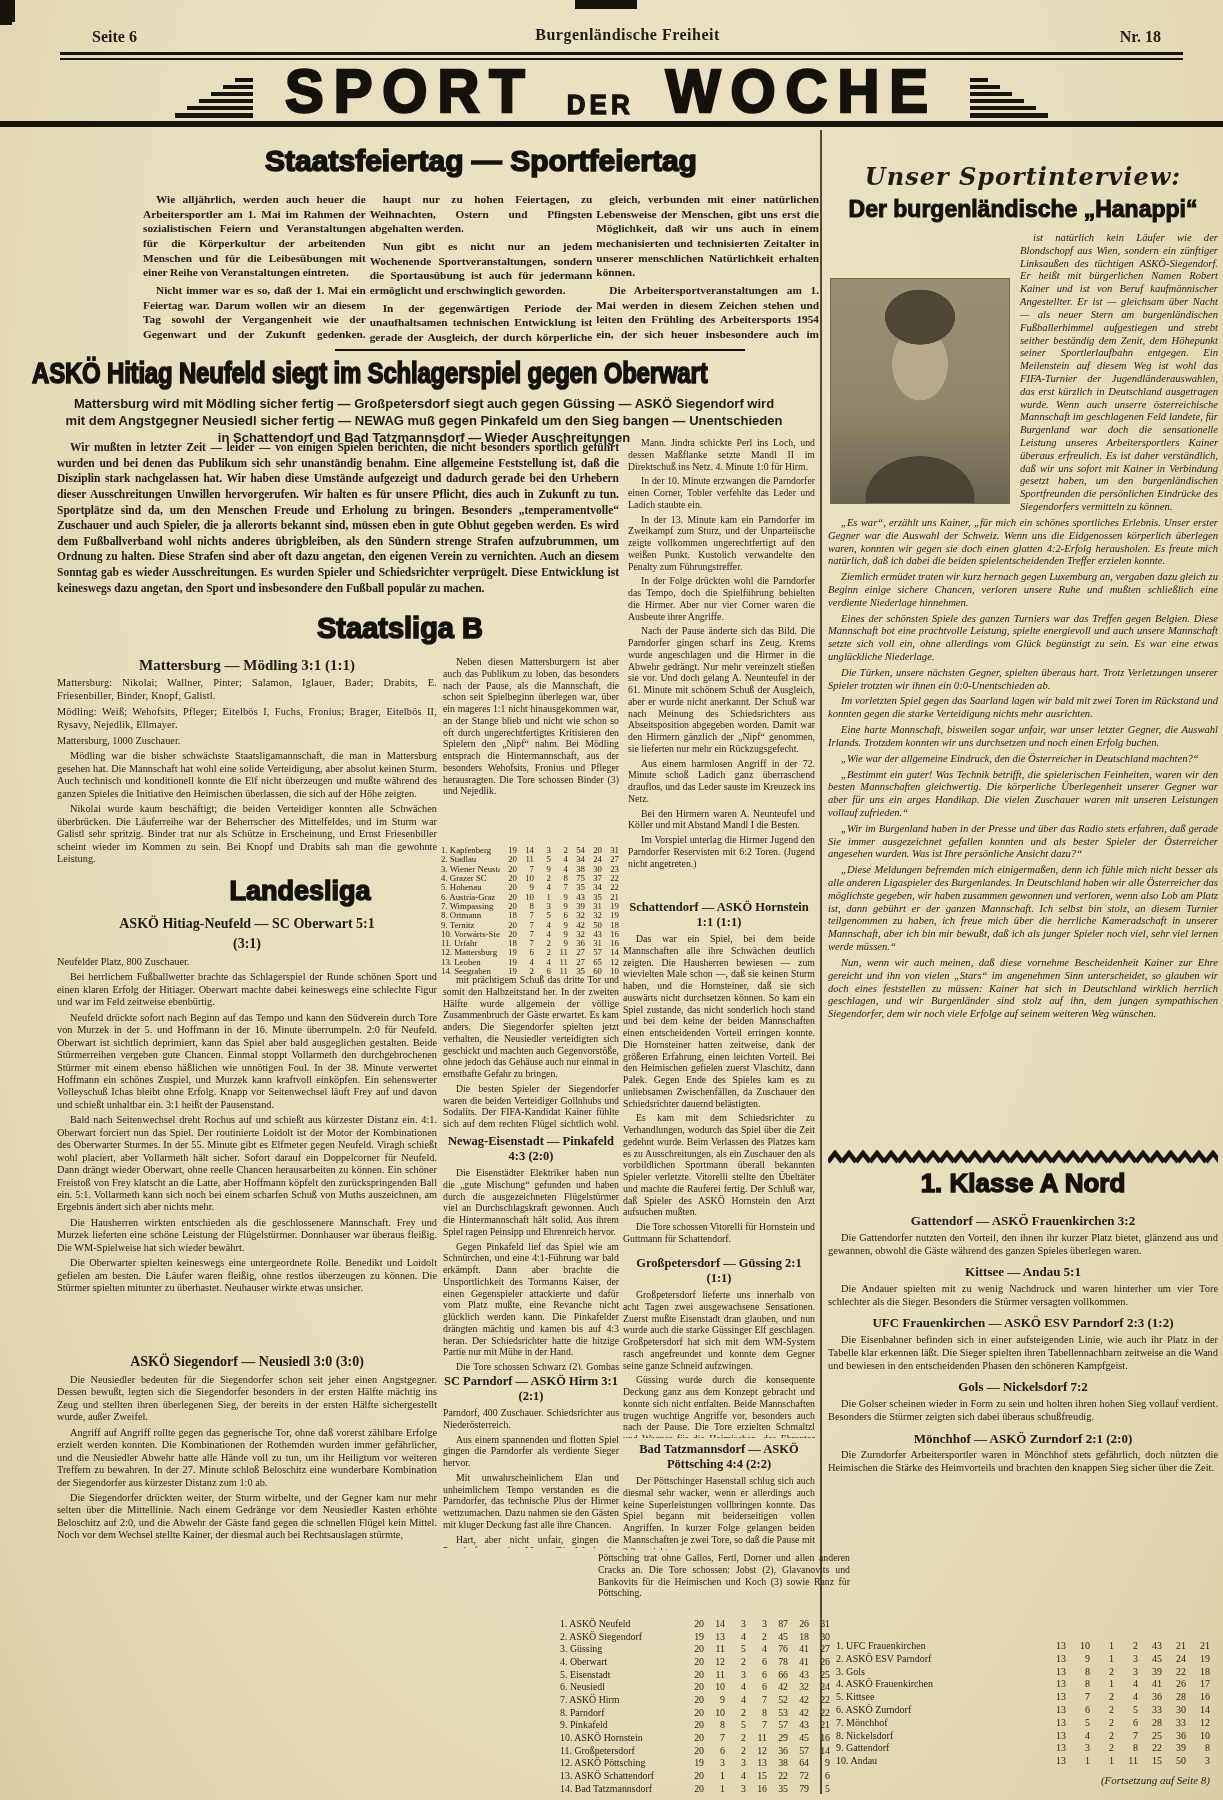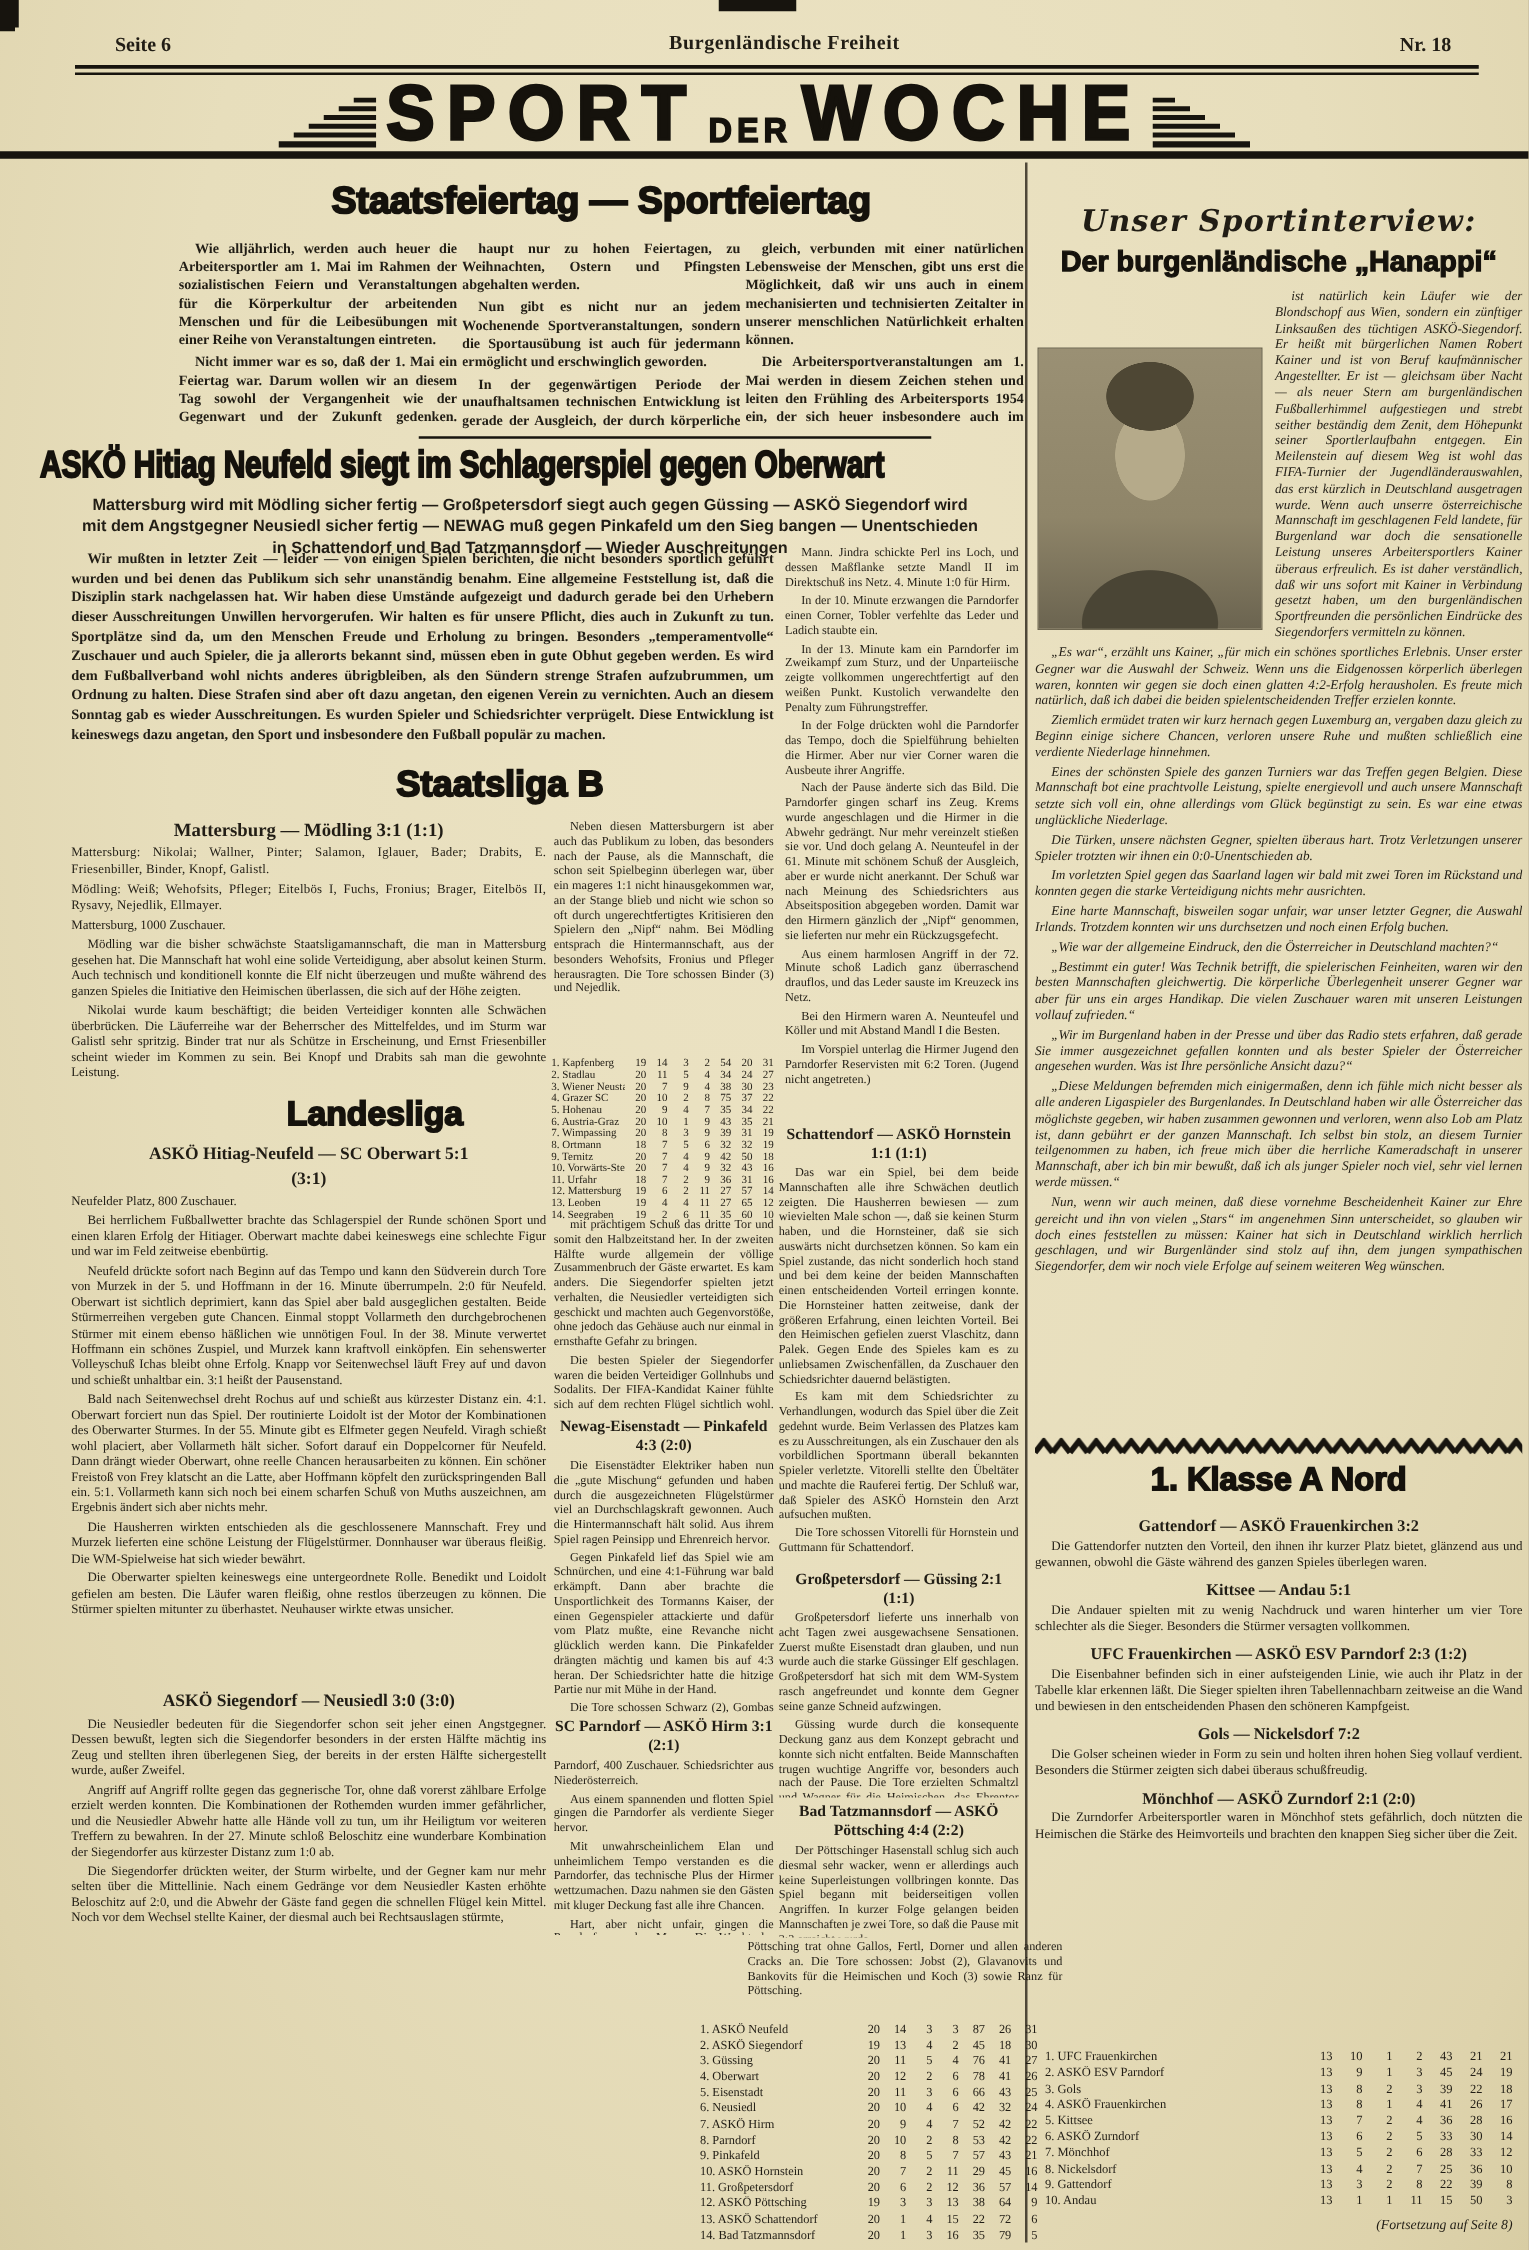--- a/index.html
+++ b/index.html
@@ -8,21 +8,21 @@
         color:#211d15;font-family:"Liberation Serif",serif;}
   .abs{position:absolute;}
   .ink{background:#17140e;}
   
   .mh-page{left:92px;top:28px;font-size:16px;font-weight:700;}
   .mh-paper{left:0;right:0;top:26px;text-align:center;font-size:16px;font-weight:700;font-family:"Liberation Serif",serif;letter-spacing:.5px;margin-left:32px;}
   .mh-issue{right:62px;top:28px;font-size:16px;font-weight:700;}
   .rule-a{left:60px;right:40px;top:52px;height:3px;}
   .rule-b{left:60px;right:40px;top:58px;height:1.5px;}
   
-  .banner{left:0;right:0;top:62px;height:58px;display:flex;align-items:flex-end;justify-content:center;gap:8px;}
+  .banner{left:0;right:0;top:62px;height:58px;display:flex;align-items:flex-end;justify-content:center;gap:32px;}
   .bw{font-family:"Liberation Sans",sans-serif;font-weight:700;color:#15120c;-webkit-text-stroke:2.5px #15120c;
       font-size:58px;line-height:1;letter-spacing:10px;transform:scaleY(1.06);}
   .bw-small{font-size:26px;-webkit-text-stroke:1.2px #15120c;letter-spacing:4px;margin-bottom:3px;}
   .steps svg{display:block;}
   .rule-thick{left:0;right:0;top:121px;height:6px;}
   .vrule{left:820px;top:130px;bottom:6px;width:2px;background:rgba(40,34,22,.8);}
   
   .blob{background:#17140e;}
   
   p{margin:0 0 3px 0;text-indent:13px;text-align:justify;}

